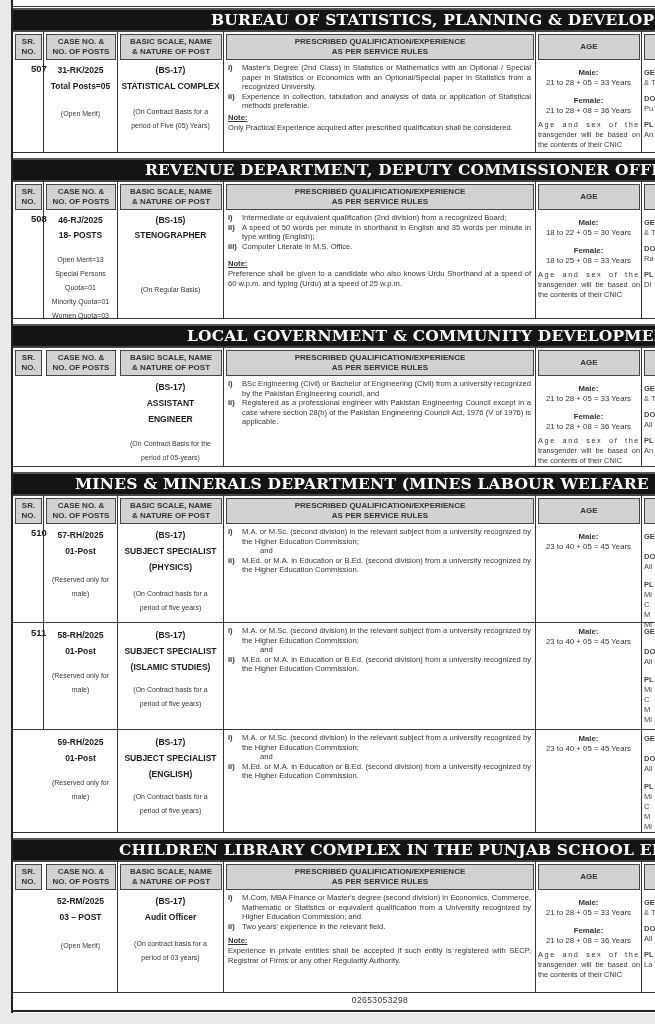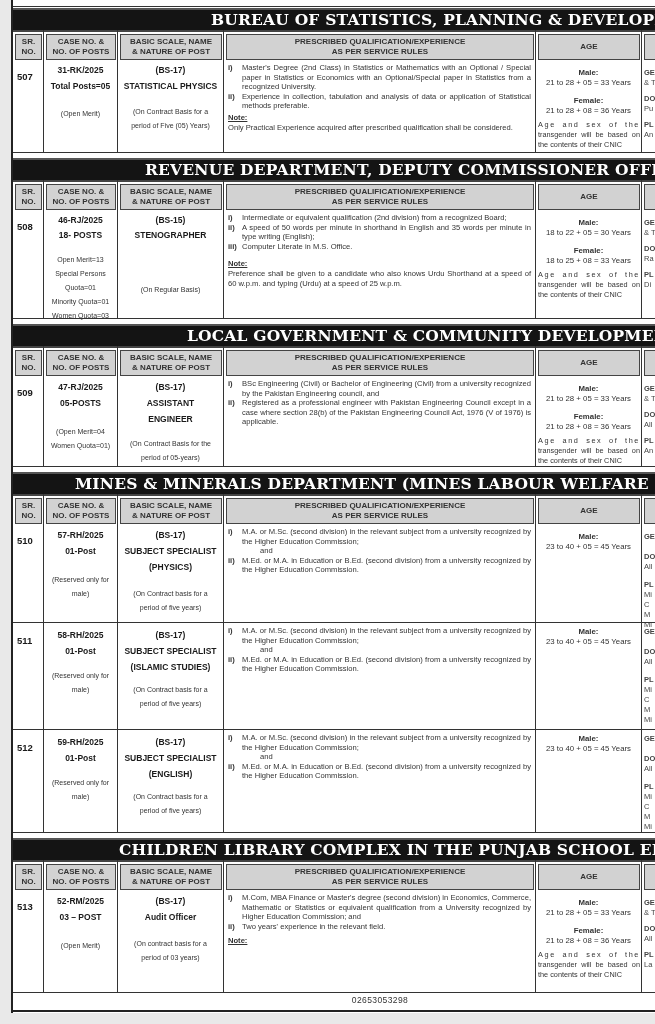--- a/index.html
+++ b/index.html
@@ -38,21 +38,21 @@
     font-weight: bold; font-size: 8px; line-height: 10px; text-align: center;
     color: #333; display: flex; align-items: center; justify-content: center;
     flex-direction: column;
   }
   .c-sr { left: 0; width: 31px; }
   .c-case { left: 31px; width: 74px; }
   .c-post { left: 105px; width: 106px; }
   .c-qual { left: 211px; width: 312px; }
   .c-age { left: 523px; width: 106px; }
   .c-extra { left: 629px; width: 40px; border-right: none; }
-  .sr-num { position: absolute; left: 4px; top: 4px; font-weight: bold; font-size: 9.5px; margin-top: 8px; }
+  .sr-num { position: absolute; left: 18px; top: 4px; font-weight: bold; font-size: 9.5px; }
   .centered { text-align: center; font-size: 8px; line-height: 14px; padding-top: 2px; }
   .b { font-weight: bold; font-size: 8.5px; }
   .small { font-size: 7px; line-height: 14px; color: #333; }
   .qual { font-size: 7.6px; line-height: 9.6px; padding: 3px 4px 0 4px; color: #333; text-align: justify; }
   .qual ol { list-style: none; margin: 0; padding: 0; }
   .qual li { position: relative; padding-left: 14px; }
   .qual li .lbl { position: absolute; left: 0; top: 0; font-weight: bold; }
   .qual .note-h { font-weight: bold; text-decoration: underline; margin-top: 2px; }
   .qual .and { padding-left: 18px; }
   .age { text-align: center; font-size: 7.8px; line-height: 10px; padding-top: 6px; color: #333; }
@@ -101,21 +101,21 @@
       <div class="cell c-sr">
           <span class="sr-num" style="top:33px;">507</span>
         </div>
       <div class="cell c-case centered" style="padding-top:33px;">
         <div class="b">31-RK/2025</div>
         <div class="b" style="margin-top:2px;">Total Posts=05</div>
         <div class="small" style="margin-top:14px;">(Open Merit)</div>
       </div>
       <div class="cell c-post centered" style="padding-top:33px;">
         <div class="b">(BS-17)</div>
-        <div class="b" style="margin-top:2px;">STATISTICAL PHYSICS</div>
+        <div class="b" style="margin-top:2px;">STATISTICAL COMPLEX</div>
         <div class="small" style="margin-top:12px;">(On Contract Basis for a</div>
         <div class="small">period of Five (05) Years)</div>
       </div>
       <div class="cell c-qual">
         <div class="qual" style="padding-top:33px;">
           <ol>
             <li><span class="lbl">i)</span><span>Master's Degree (2nd Class) in Statistics or Mathematics with an Optional / Special paper in Statistics or Economics with an Optional/Special paper in Statistics from a recognized University.</span></li>
             <li><span class="lbl">ii)</span><span>Experience in collection, tabulation and analysis of data or application of Statistical methods preferable.</span></li>
           </ol>
           <div class="note-h">Note:</div>
@@ -241,29 +241,20 @@
       <div class="hcell" style="left:213px;width:308px;">
           <span>PRESCRIBED QUALIFICATION/EXPERIENCE</span>
           <span>AS PER SERVICE RULES</span>
         </div>
       <div class="hcell" style="left:525px;width:102px;">
           <span>AGE</span>
         </div>
       <div class="hcell" style="left:631px;width:30px;"></div>
     </div>
     <div class="row" style="top:24px;height:120px;">
-      <div class="cell c-sr">
-          <span class="sr-num" style="top:33px;">509</span>
-        </div>
-      <div class="cell c-case centered" style="padding-top:33px;line-height:16px;">
-        <div class="b">47-RJ/2025</div>
-        <div class="b">05-POSTS</div>
-        <div class="small" style="margin-top:14px;">(Open Merit=04</div>
-        <div class="small">Women Quota=01)</div>
-      </div>
       <div class="cell c-post centered" style="padding-top:33px;line-height:16px;">
         <div class="b">(BS-17)</div>
         <div class="b">ASSISTANT</div>
         <div class="b">ENGINEER</div>
         <div class="small" style="margin-top:10px;">(On Contract Basis for the</div>
         <div class="small">period of 05-years)</div>
       </div>
       <div class="cell c-qual">
         <div class="qual" style="padding-top:33px;">
           <ol>
@@ -397,23 +388,20 @@
         <div class="k">GE</div>
         <div class="k" style="margin-top:10px;">DO</div>
           <div>All</div>
         <div class="k" style="margin-top:8px;">PL</div>
           <div style="width:10px;word-wrap:break-word;">Mi C M Mi</div>
       </div>
     </div>
     <div class="hline" style="top:259px;"></div>
 
     <div class="row" style="top:260px;height:102px;">
-      <div class="cell c-sr">
-          <span class="sr-num" style="top:4px;">512</span>
-        </div>
       <div class="cell c-case centered" style="padding-top:4px;line-height:16px;">
         <div class="b">59-RH/2025</div>
         <div class="b">01-Post</div>
         <div class="small" style="margin-top:10px;">(Reserved only for</div>
         <div class="small">male)</div>
       </div>
       <div class="cell c-post centered" style="padding-top:4px;line-height:16px;">
         <div class="b">(BS-17)</div>
         <div class="b">SUBJECT SPECIALIST</div>
         <div class="b">(ENGLISH)</div>
@@ -465,41 +453,39 @@
       <div class="hcell" style="left:213px;width:308px;">
           <span>PRESCRIBED QUALIFICATION/EXPERIENCE</span>
           <span>AS PER SERVICE RULES</span>
         </div>
       <div class="hcell" style="left:525px;width:102px;">
           <span>AGE</span>
         </div>
       <div class="hcell" style="left:631px;width:30px;"></div>
     </div>
     <div class="row" style="top:24px;height:132px;">
-      <div class="cell c-sr">
-          <span class="sr-num" style="top:33px;">513</span>
-        </div>
       <div class="cell c-case centered" style="padding-top:33px;line-height:16px;">
         <div class="b">52-RM/2025</div>
         <div class="b">03 – POST</div>
         <div class="small" style="margin-top:14px;">(Open Merit)</div>
       </div>
       <div class="cell c-post centered" style="padding-top:33px;line-height:16px;">
         <div class="b">(BS-17)</div>
         <div class="b">Audit Officer</div>
         <div class="small" style="margin-top:12px;">(On contract basis for a</div>
         <div class="small">period of 03 years)</div>
       </div>
       <div class="cell c-qual">
         <div class="qual" style="padding-top:33px;">
           <ol>
             <li><span class="lbl">i)</span><span>M.Com, MBA Finance or Master's degree (second division) in Economics, Commerce, Mathematic or Statistics or equivalent qualification from a University recognized by Higher Education Commission; and</span></li>
             <li><span class="lbl">ii)</span><span>Two years' experience in the relevant field.</span></li>
           </ol>
           <div class="note-h" style="margin-top:5px;">Note:</div>
+          <div>Experience in private entities shall be accepted if such entity is registered with SECP, Registrar of Firms or any other Regularity Authority.</div>
         </div>
       </div>
       <div class="cell c-age">
         <div class="age" style="padding-top:38px;">
           <div class="g">Male:</div>
           <div>21 to 28 + 05 = 33 Years</div>
           <div class="gap"></div>
           <div class="g">Female:</div>
           <div>21 to 28 + 08 = 36 Years</div>
         </div>

